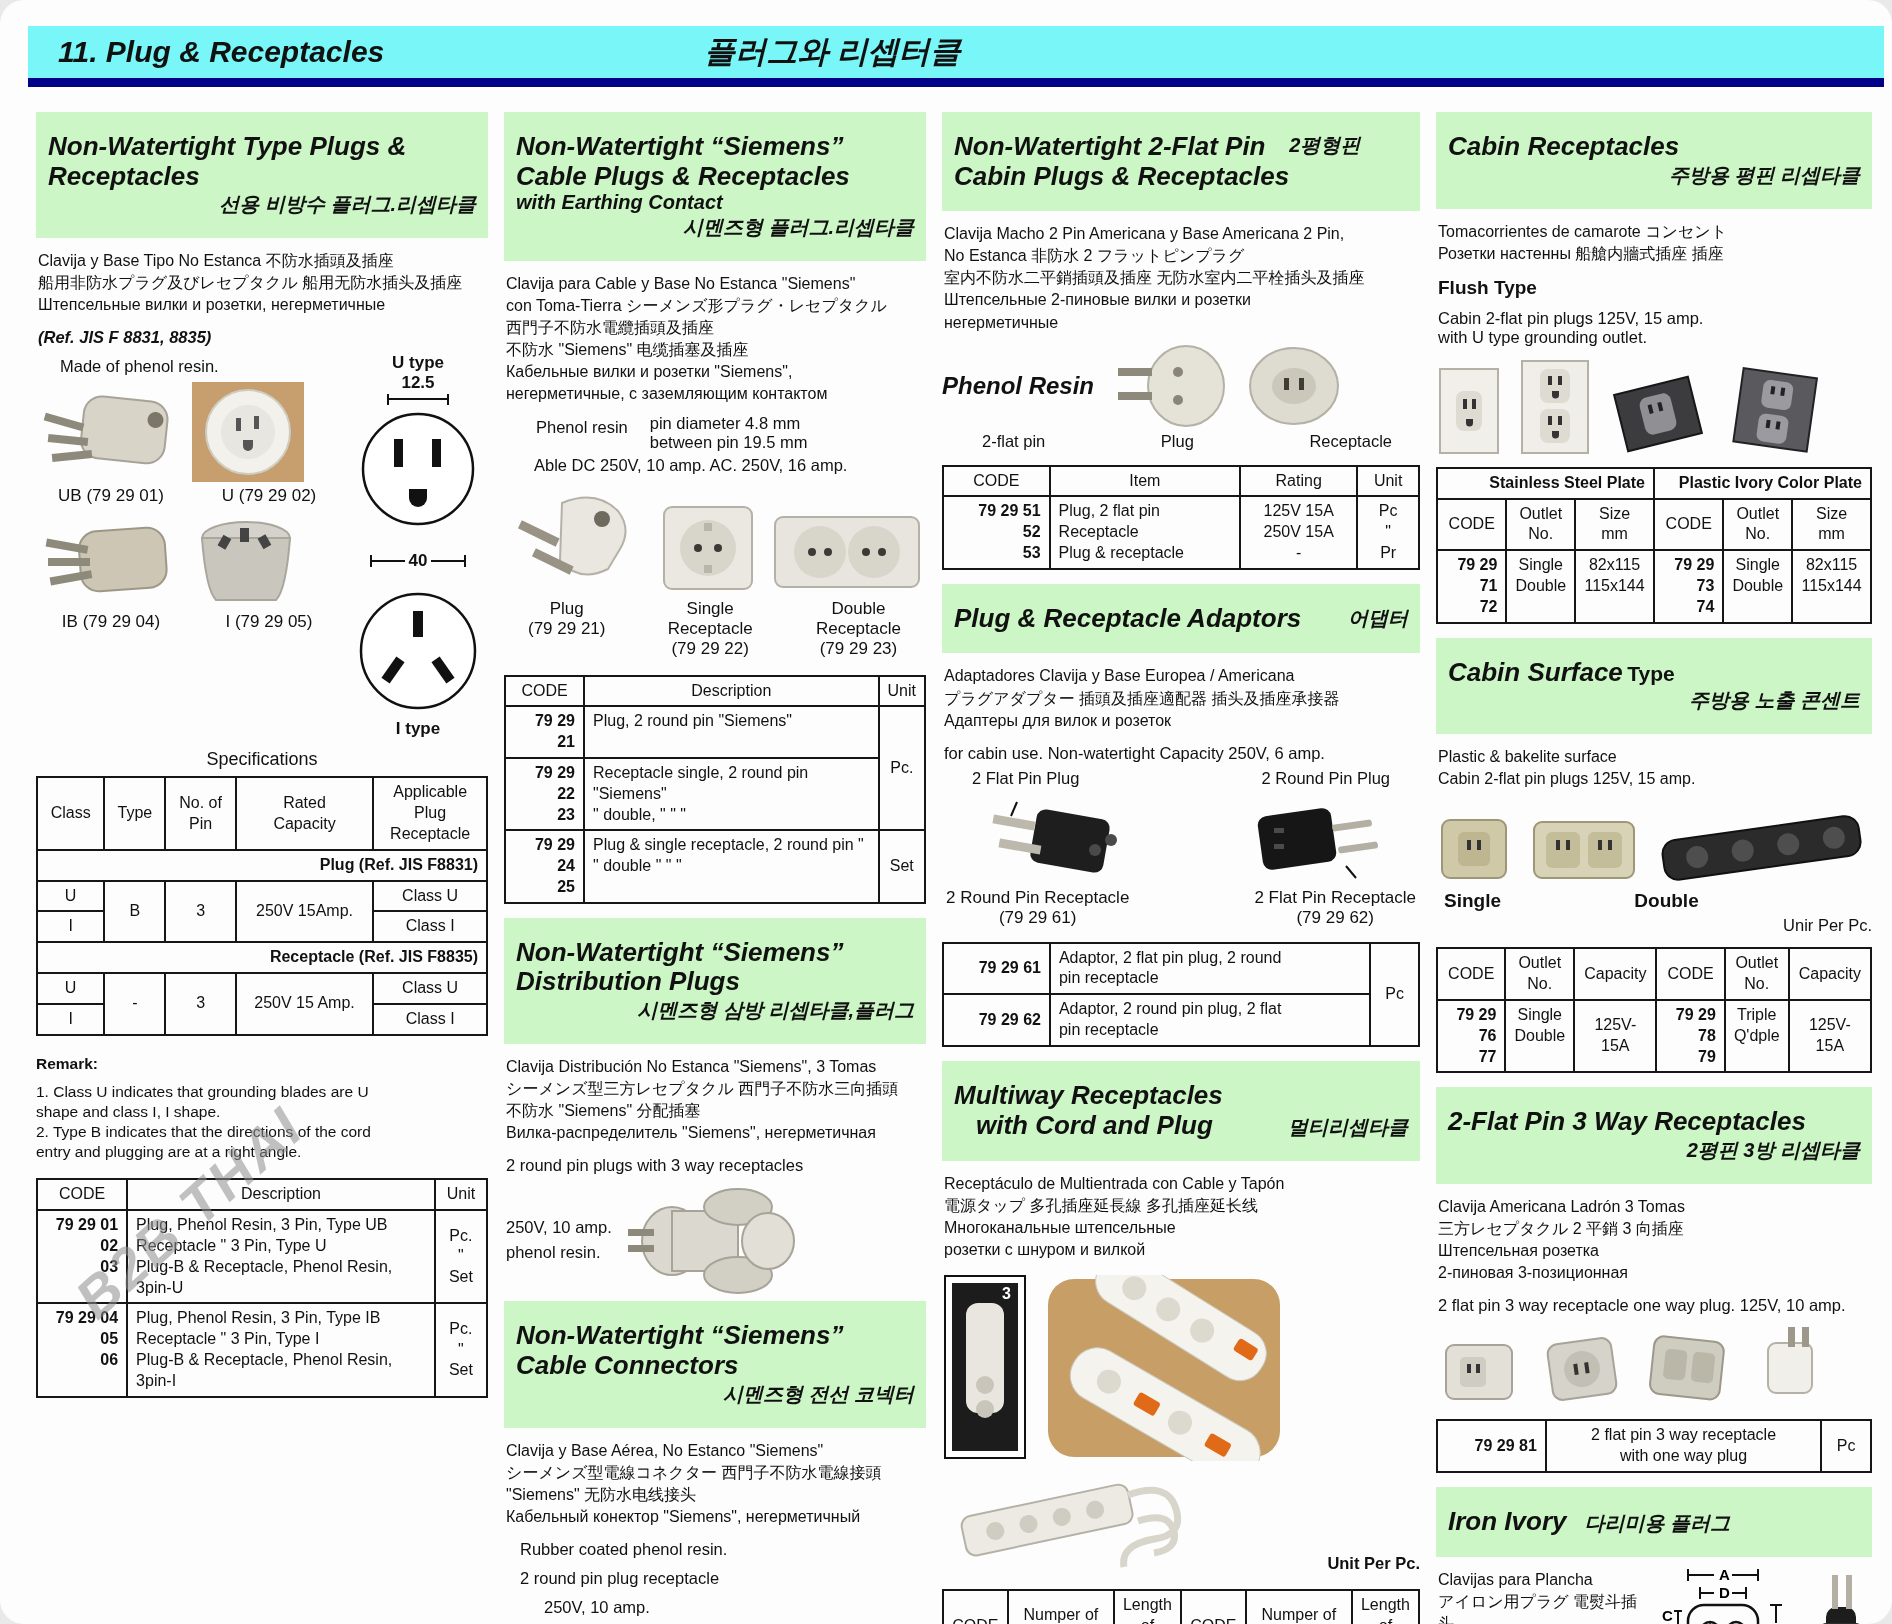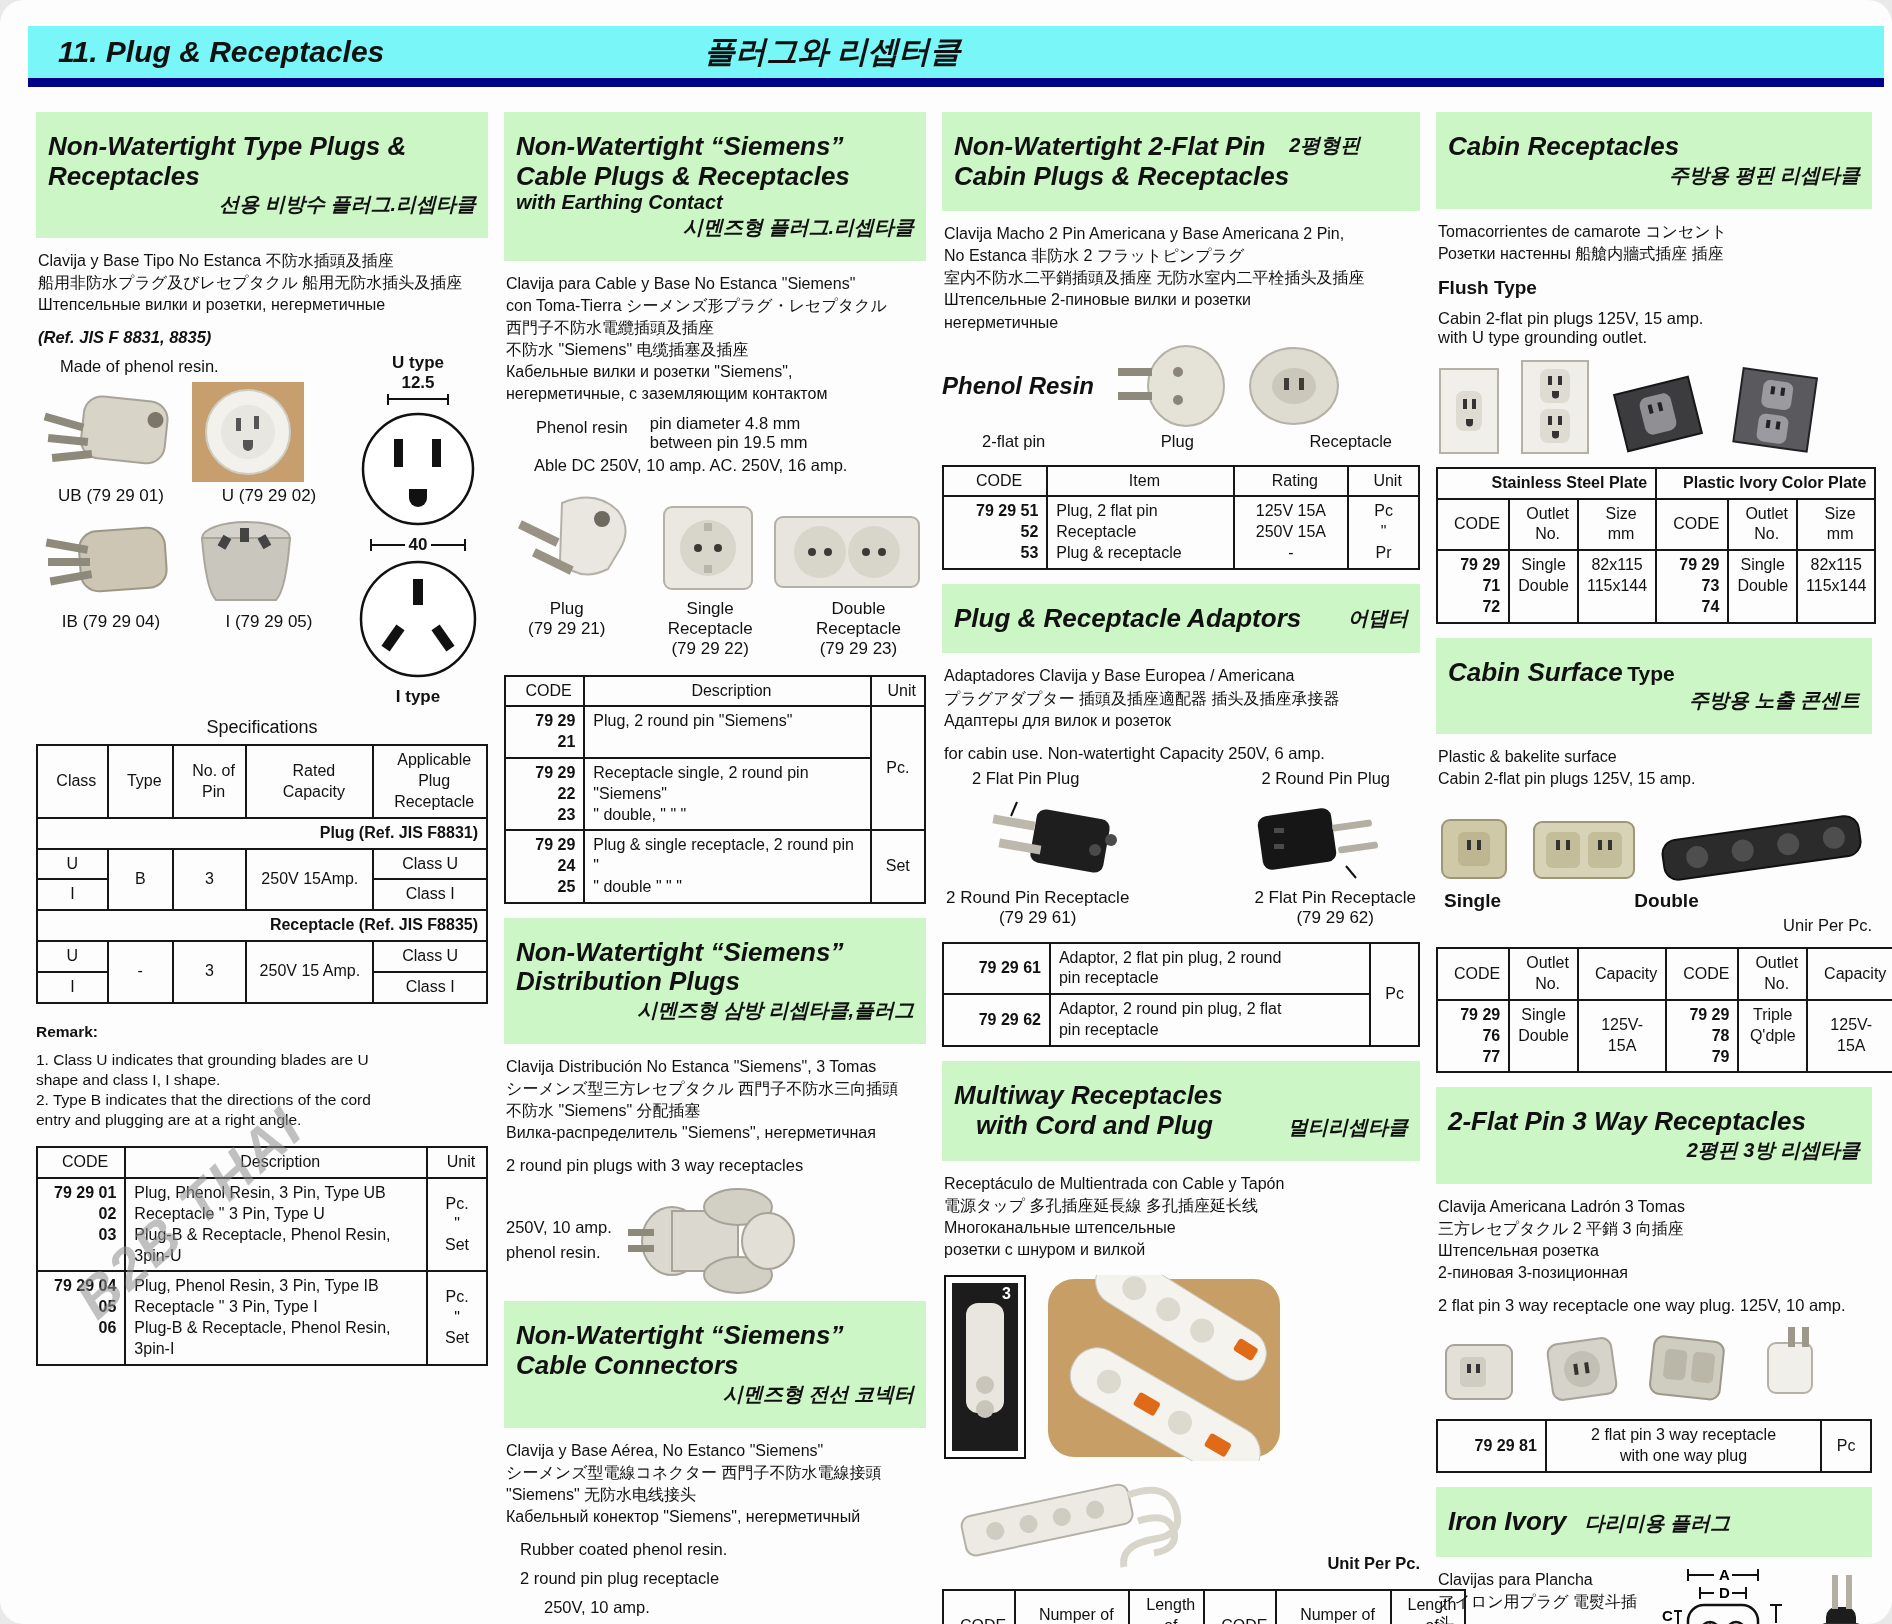--- a/index.html
+++ b/index.html
@@ -14,21 +14,21 @@
   .gbox{background:#ccf6c5;padding:20px 12px;margin-bottom:10px;}
   .t1{font-weight:bold;font-style:italic;font-size:26px;line-height:1.14;white-space:pre-line;}
   .t1s{font-size:20px;}
   .kr{font-weight:bold;font-style:italic;font-size:20px;text-align:right;}
   .intro{font-size:16px;line-height:1.38;white-space:pre-line;margin:2px 0 8px 2px;}
   .b{font-weight:bold}.i{font-style:italic}
   .pre{white-space:pre-line;}
   .sm{font-size:15px;}
   table{border-collapse:collapse;margin:6px 0 14px 0;}
   th,td{border:2px solid #161616;padding:4px 8px;font-size:16px;vertical-align:top;line-height:1.3;}
-  th{text-align:center;font-weight:normal;vertical-align:middle;padding-left:16px;}
+  th{text-align:center;font-weight:normal;vertical-align:middle;}
   .band{font-weight:bold;text-align:right;}
   .codec{font-weight:bold;text-align:right;white-space:pre-line;}
   .ctr{text-align:center;}
   .mid{vertical-align:middle;}
   .unitc{text-align:center;vertical-align:middle;white-space:pre-line;}
   .phrow{display:flex;align-items:flex-end;gap:16px;margin:4px 0;}
   .caprow{display:flex;gap:18px;margin:2px 0 10px 0;}
   .cap{font-size:17px;text-align:center;white-space:pre-line;}
   .dimtxt{font-weight:bold;font-size:17px;text-align:center;}
   .note{font-size:16.5px;white-space:pre-line;margin:4px 0 6px 2px;}
@@ -131,21 +131,21 @@
               </svg>
           </span>
           <span>
             <svg width="120" height="128" viewBox="0 0 120 128">
                 <circle cx="60" cy="64" r="55" fill="#fff" stroke="#111" stroke-width="2.5"></circle>
                 <rect x="36" y="34" width="9" height="28" fill="#111"></rect>
                 <rect x="74" y="34" width="9" height="28" fill="#111"></rect>
                 <path d="M51 84 h18 v9 a9 9 0 0 1 -18 0 z" fill="#111"></path>
               </svg>
           </span>
-          <span style="display:flex;align-items:center;gap:4px;margin:2px 0;">
+          <span style="display:flex;align-items:center;gap:4px;margin:18px 0;">
             <svg width="36" height="12" viewBox="0 0 36 12">
                 <path d="M2 0 V12 M2 6 H36" stroke="#111" stroke-width="2"></path>
               </svg>
             <span class="dimtxt">40</span>
             <svg width="36" height="12" viewBox="0 0 36 12">
                 <path d="M34 0 V12 M0 6 H34" stroke="#111" stroke-width="2"></path>
               </svg>
           </span>
           <span>
             <svg width="124" height="124" viewBox="0 0 124 124">

